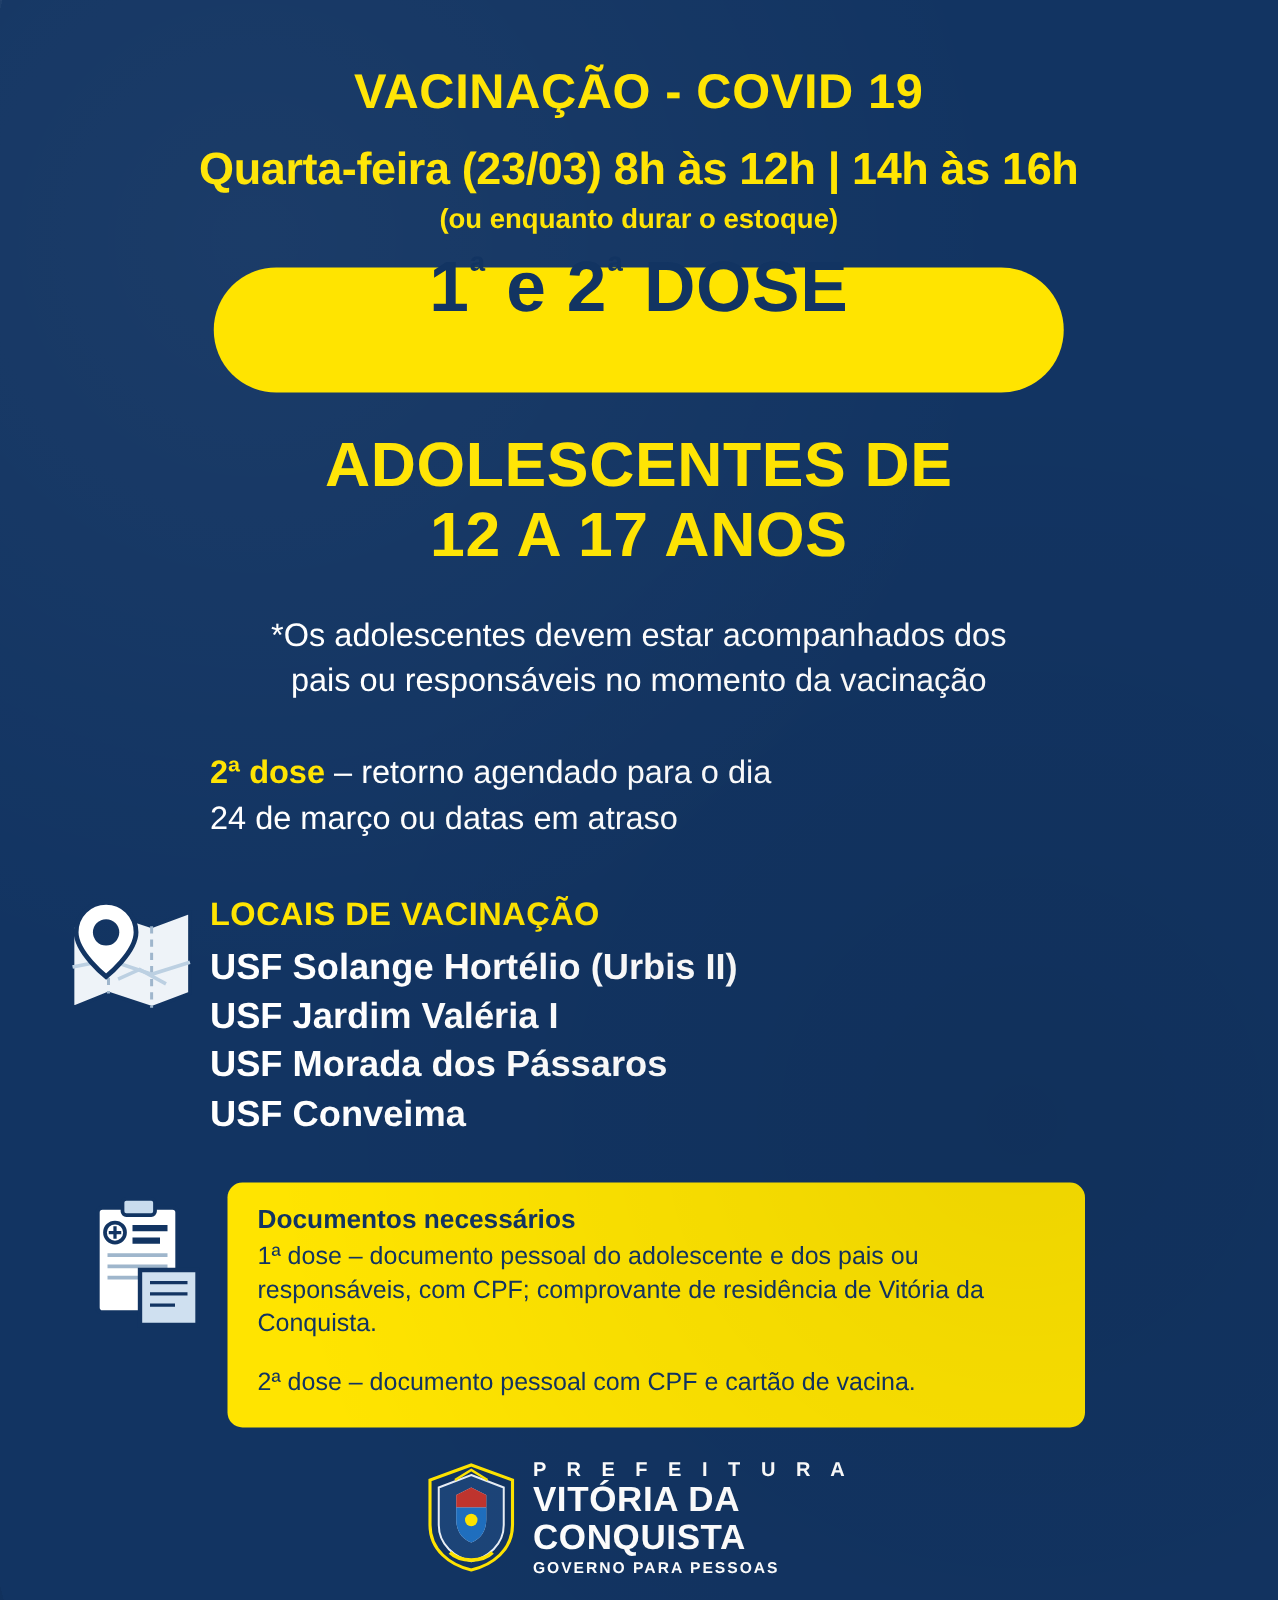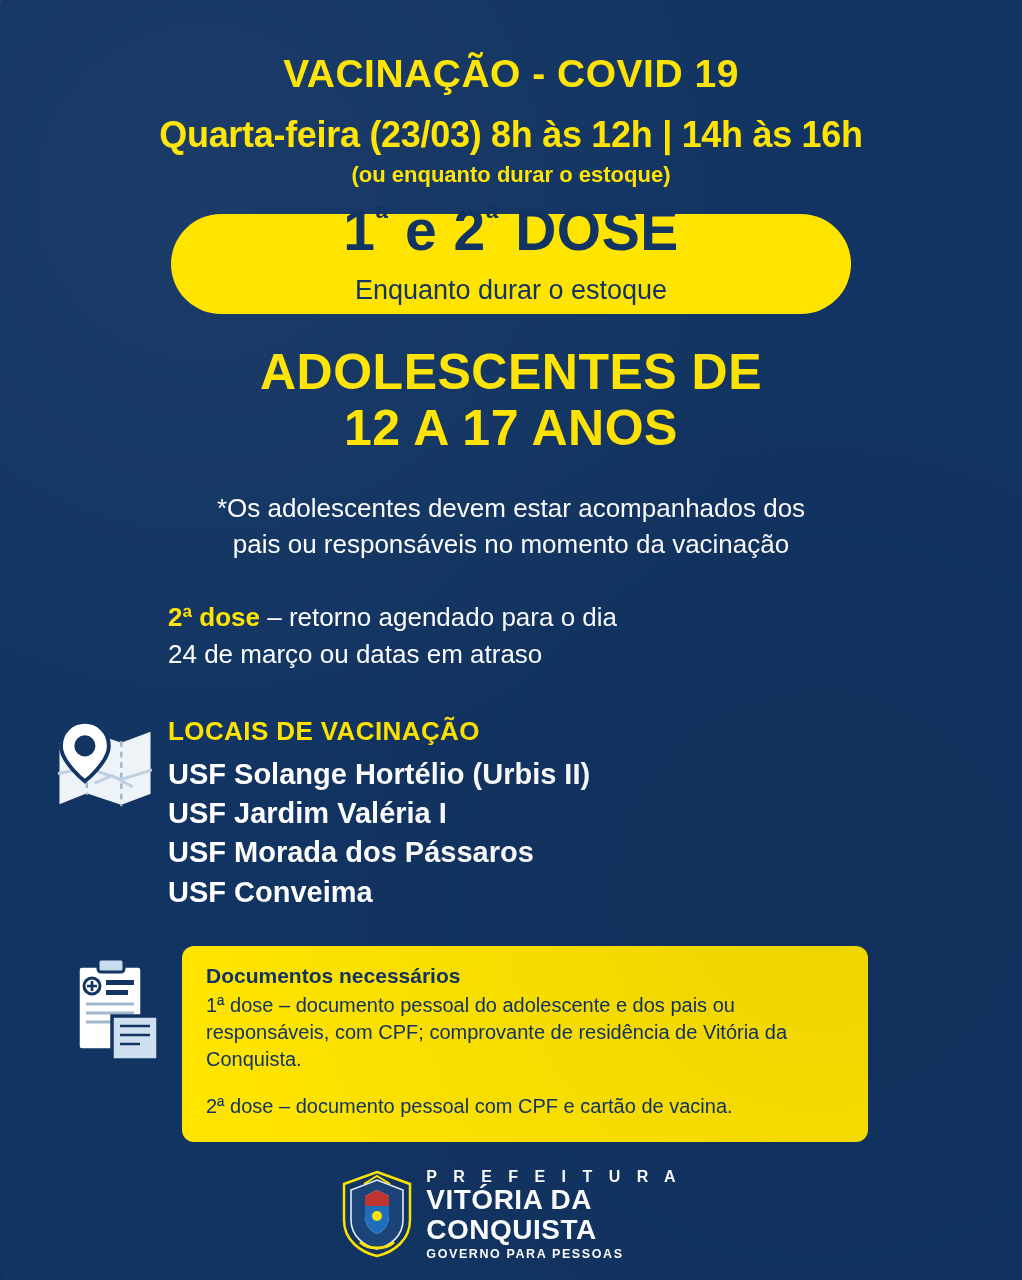--- a/index.html
+++ b/index.html
@@ -193,21 +193,20 @@
   <div class="bg-texture"></div>
 
   <div class="title">VACINAÇÃO - COVID 19</div>
   <div class="subtitle">Quarta-feira (23/03) 8h às 12h | 14h às 16h</div>
   <div class="subtitle-note">(ou enquanto durar o estoque)</div>
 
   <div class="dose-pill">
     <div class="dose-pill-main">
       <span>1</span><sup>ª</sup><span> e 2</span><sup>ª</sup><span> DOSE</span>
     </div>
-    <div class="dose-pill-sub">Enquanto durar o estoque</div>
   </div>
 
   <div class="headline">
     <div>ADOLESCENTES DE</div>
     <div>12 A 17 ANOS</div>
   </div>
 
   <div class="note">
     <div>*Os adolescentes devem estar acompanhados dos</div>
     <div>pais ou responsáveis no momento da vacinação</div>

